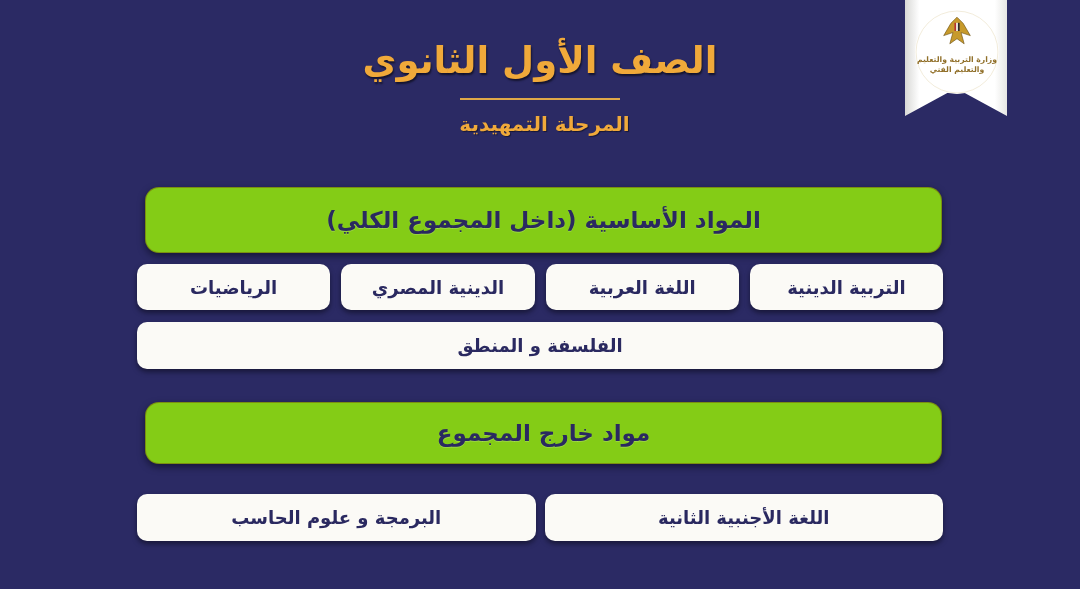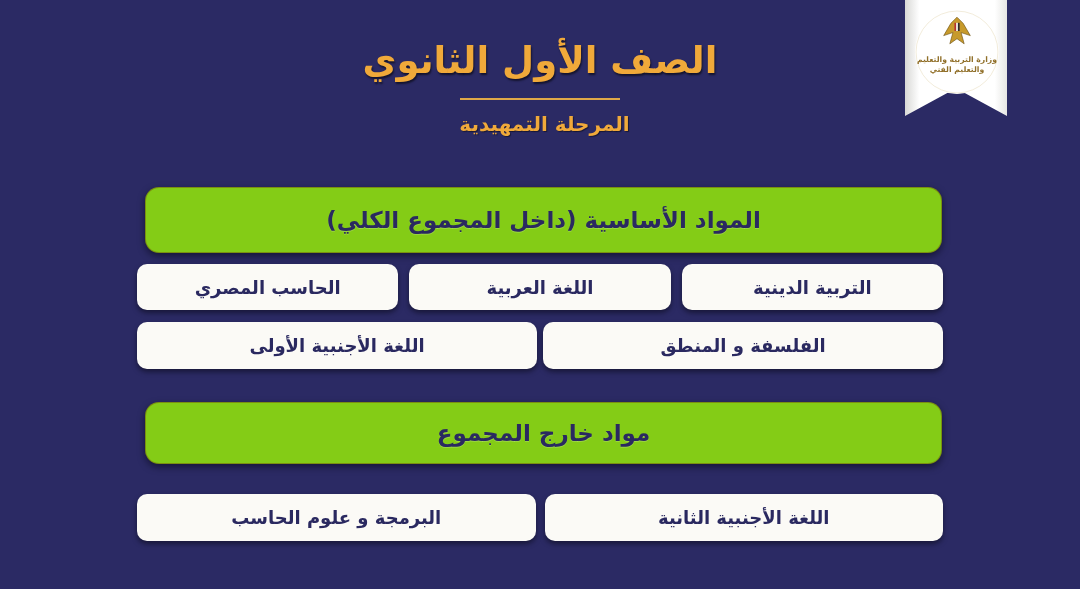--- a/index.html
+++ b/index.html
@@ -90,30 +90,30 @@
   </div>
 
   <div class="row row-1">
     <div class="pill">
       <span class="pill-text">التربية الدينية</span>
     </div>
     <div class="pill">
       <span class="pill-text">اللغة العربية</span>
     </div>
     <div class="pill">
-      <span class="pill-text">الحاسب المصري</span>
+      <span class="pill-text">الدينية المصري</span>
+    </div>
+    <div class="pill">
+      <span class="pill-text">الرياضيات</span>
     </div>
   </div>
 
   <div class="row row-2">
     <div class="pill">
       <span class="pill-text">الفلسفة و المنطق</span>
-    </div>
-    <div class="pill">
-      <span class="pill-text">اللغة الأجنبية الأولى</span>
     </div>
   </div>
 
   <div class="banner banner-2">
     <span class="banner-text">مواد خارج المجموع</span>
   </div>
 
   <div class="row row-3">
     <div class="pill">
       <span class="pill-text">اللغة الأجنبية الثانية</span>

